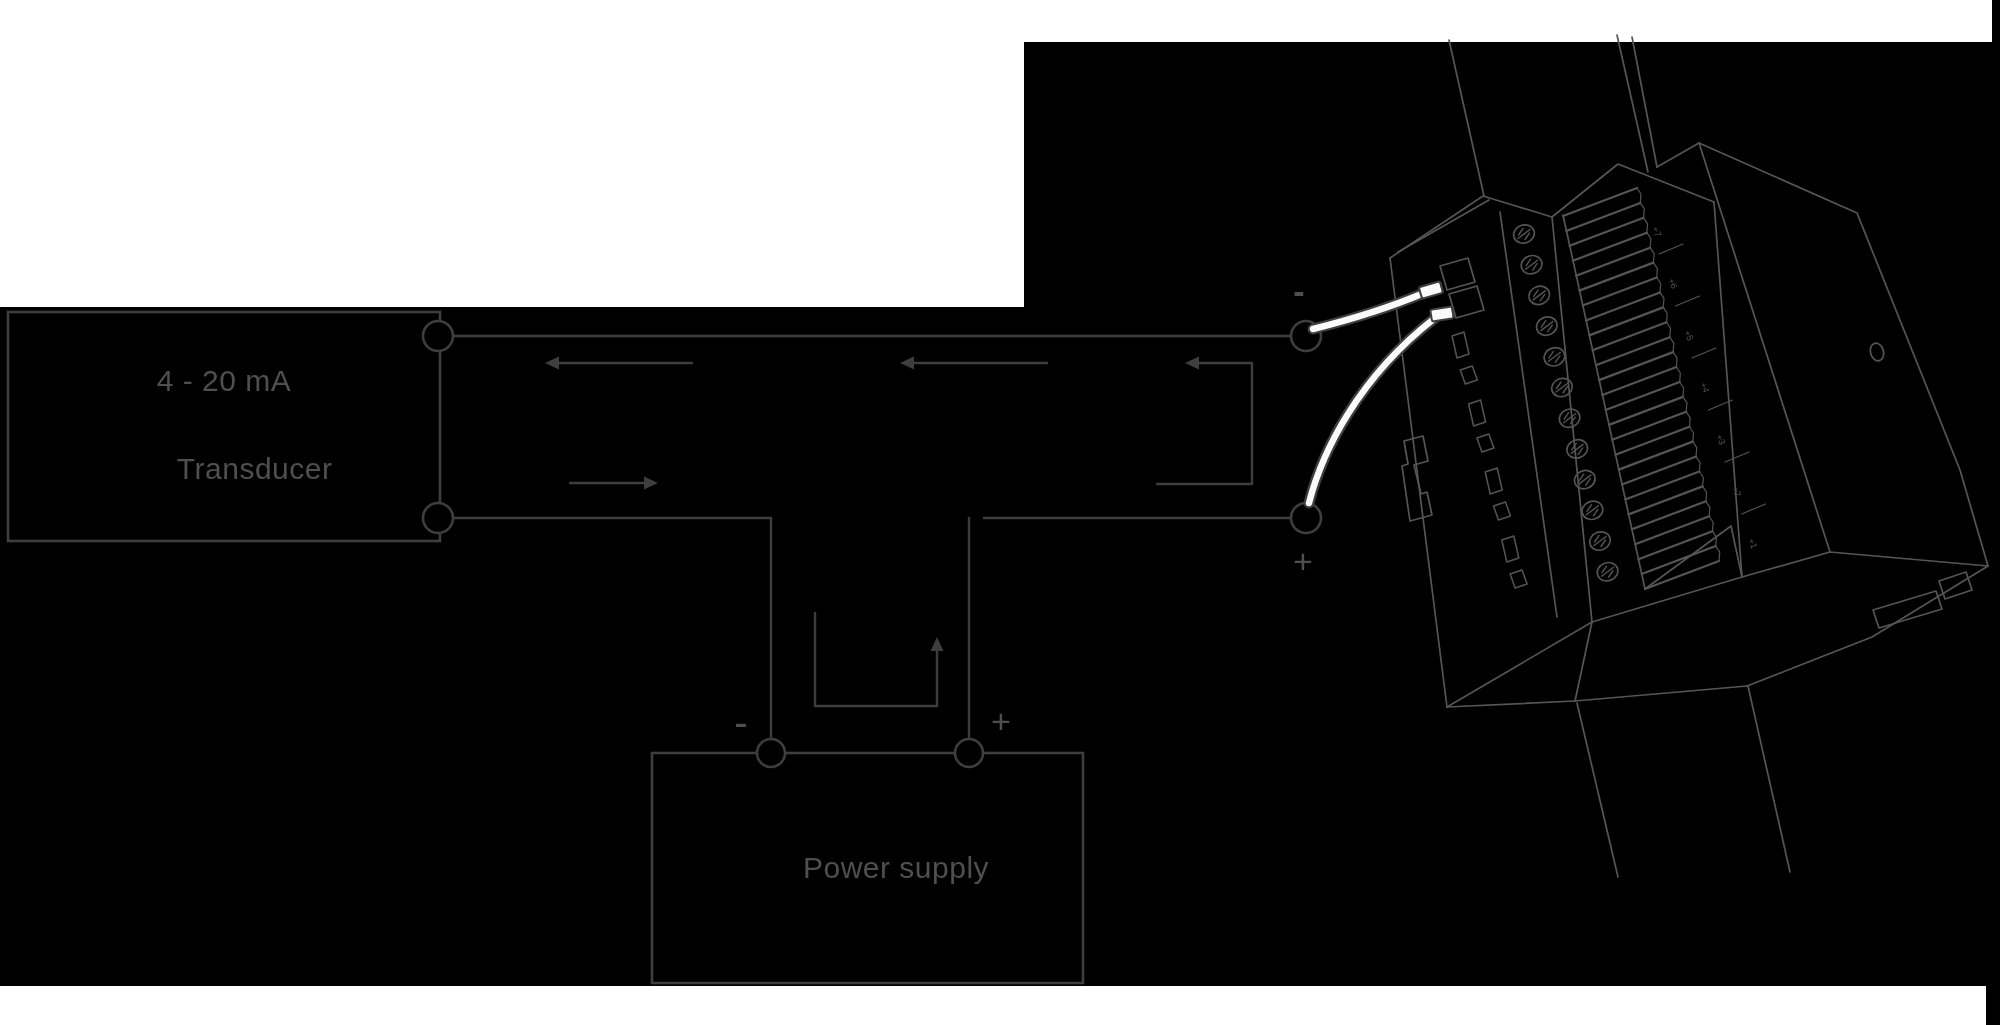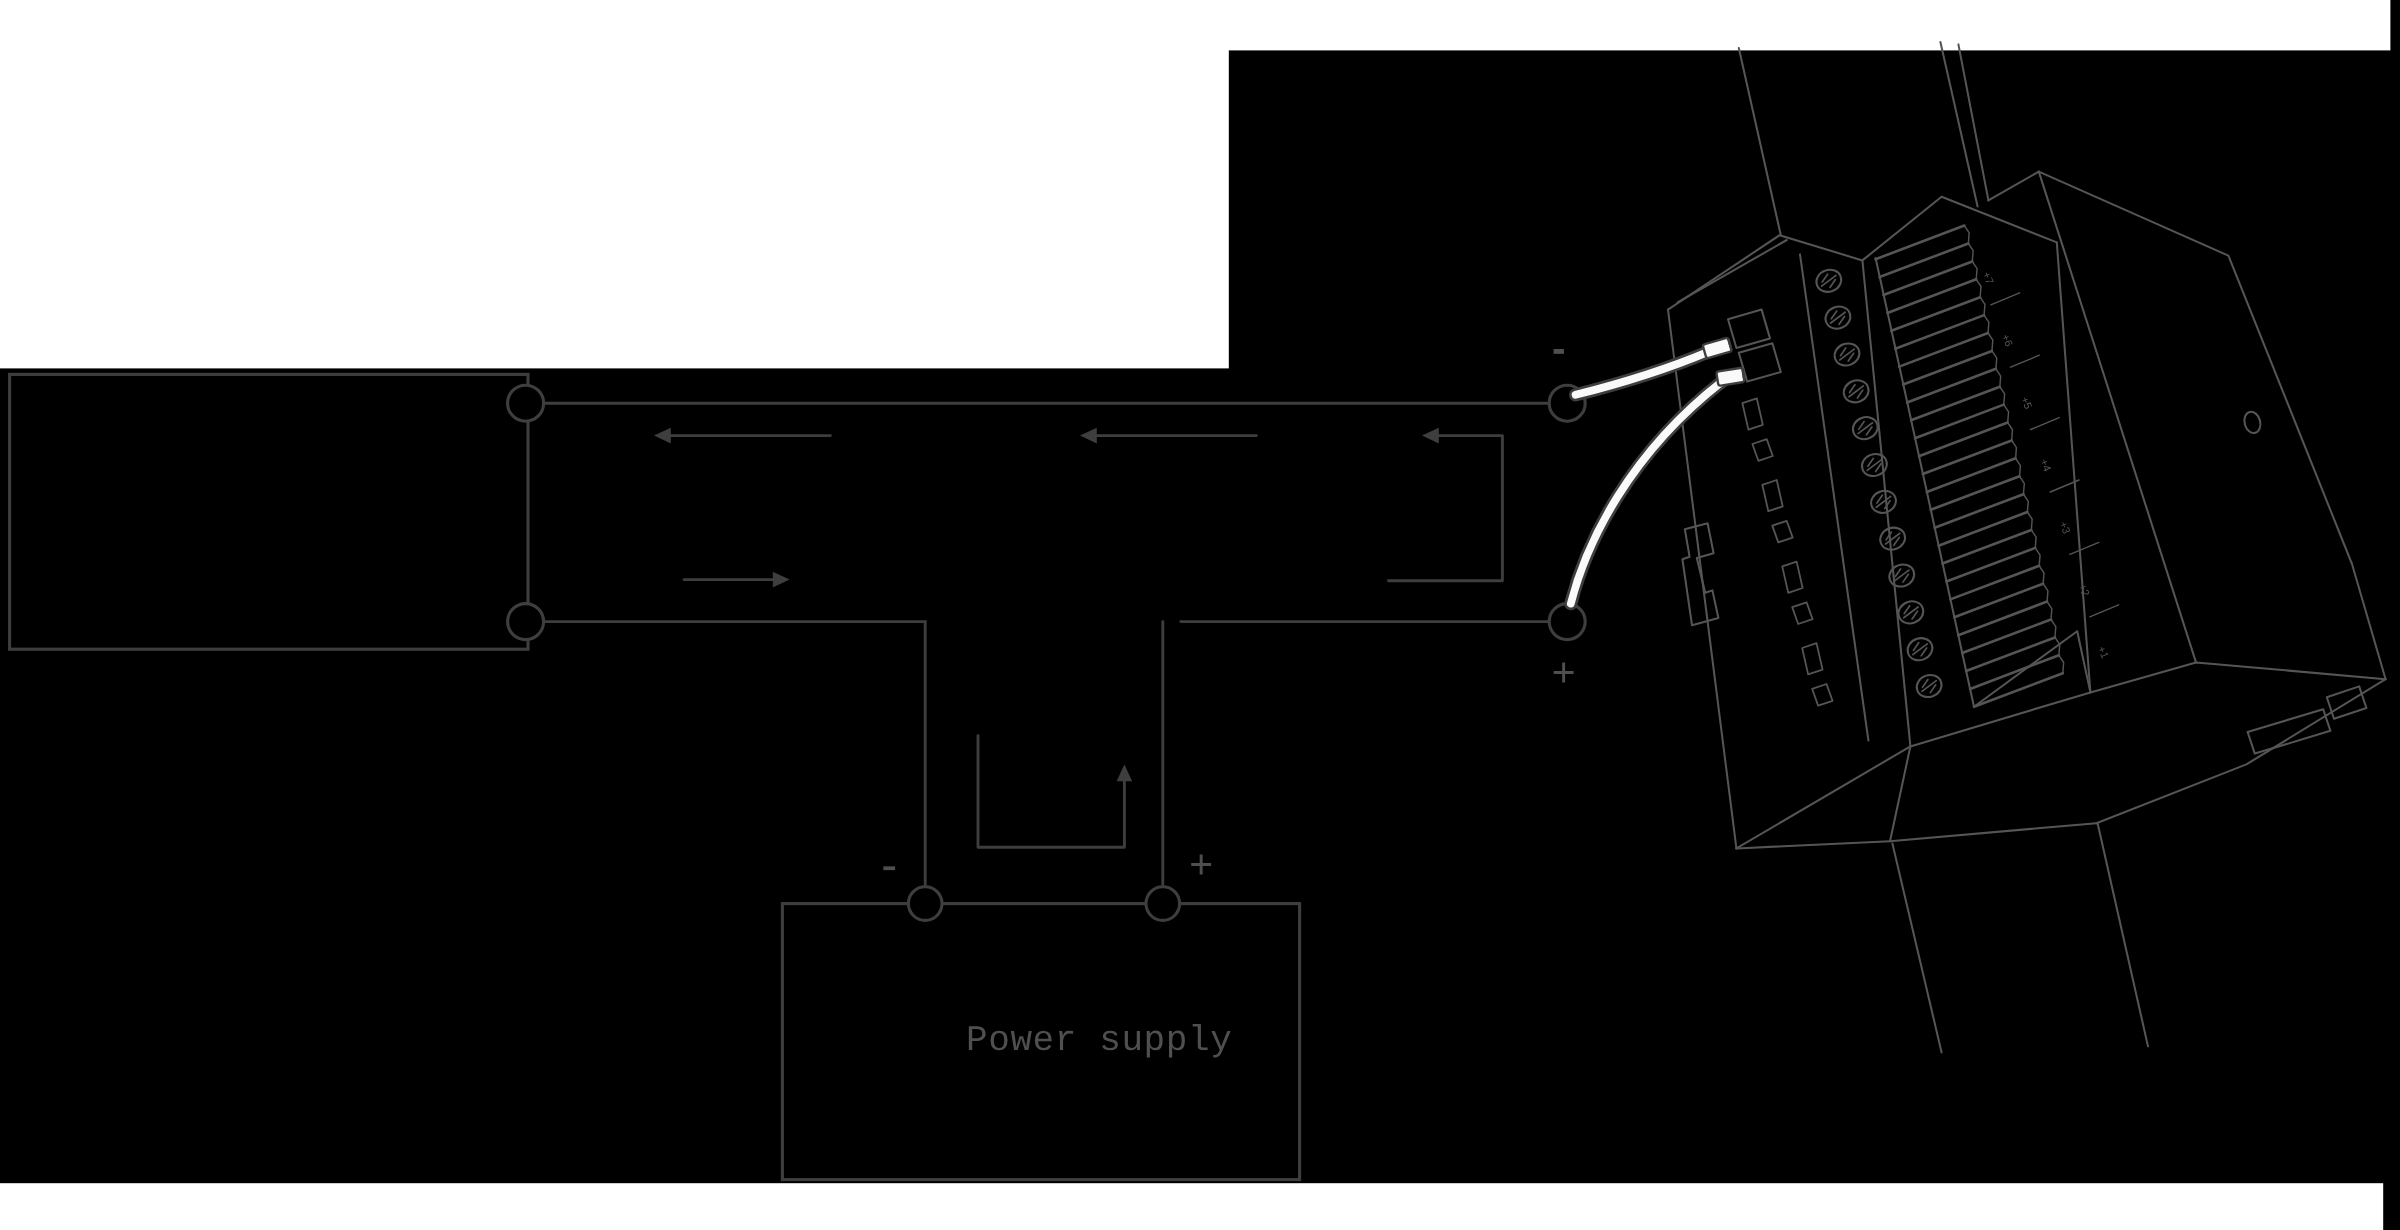--- a/index.html
+++ b/index.html
@@ -225,20 +225,22 @@
           <rect x="1420" y="284" width="22" height="12" rx="2" fill="#fafafa" stroke="#3e3e3e" stroke-width="2" transform="rotate(-16 1431 290)"></rect>
           <line x1="1442" y1="285" x2="1442" y2="295" stroke="#3e3e3e" stroke-width="2" transform="rotate(-16 1431 290)"></line>
         </g>
         <g>
           <rect x="1431" y="308" width="22" height="12" rx="2" fill="#fafafa" stroke="#3e3e3e" stroke-width="2" transform="rotate(-9 1442 314)"></rect>
           <line x1="1453" y1="309" x2="1453" y2="319" stroke="#3e3e3e" stroke-width="2" transform="rotate(-9 1442 314)"></line>
         </g>
       </g>
     </svg>
 
-
-  <div class="lbl boxlbl" style="left:916px;top:868px;font-family:Liberation Mono, monospace;">Power supply</div>
+  <div class="lbl boxlbl" style="left:224px;top:425px;"><span>4 - 20 mA</span><br>
+       <span>Transducer</span></div>
+
+  <div class="lbl boxlbl" style="left:896px;top:868px;">Power supply</div>
 
   <div class="lbl sign" style="left:741px;top:722px;font-size:40px;">-</div>
   <div class="lbl sign" style="left:1001px;top:721px;">+</div>
   <div class="lbl sign sign-bold" style="left:1299px;top:291px;">-</div>
   <div class="lbl sign" style="left:1303px;top:561px;">+</div>
 </div>
 
 </body></html>

